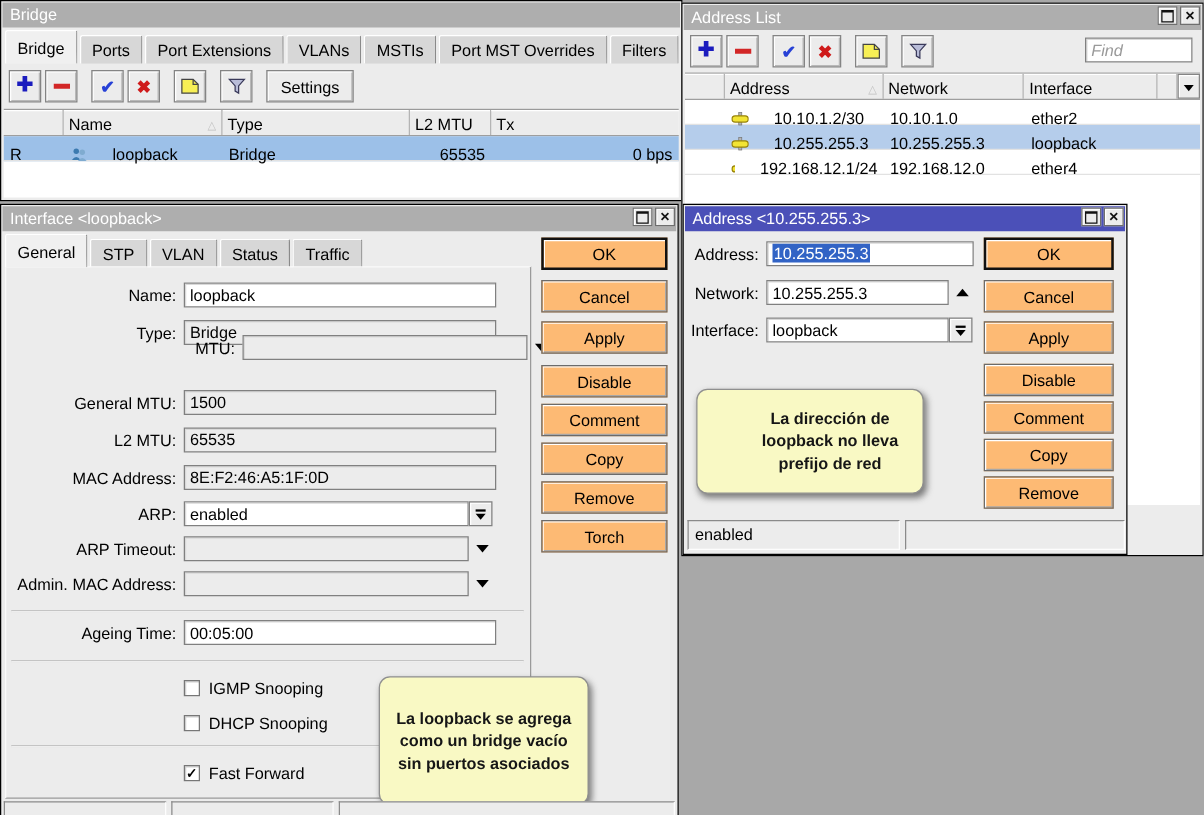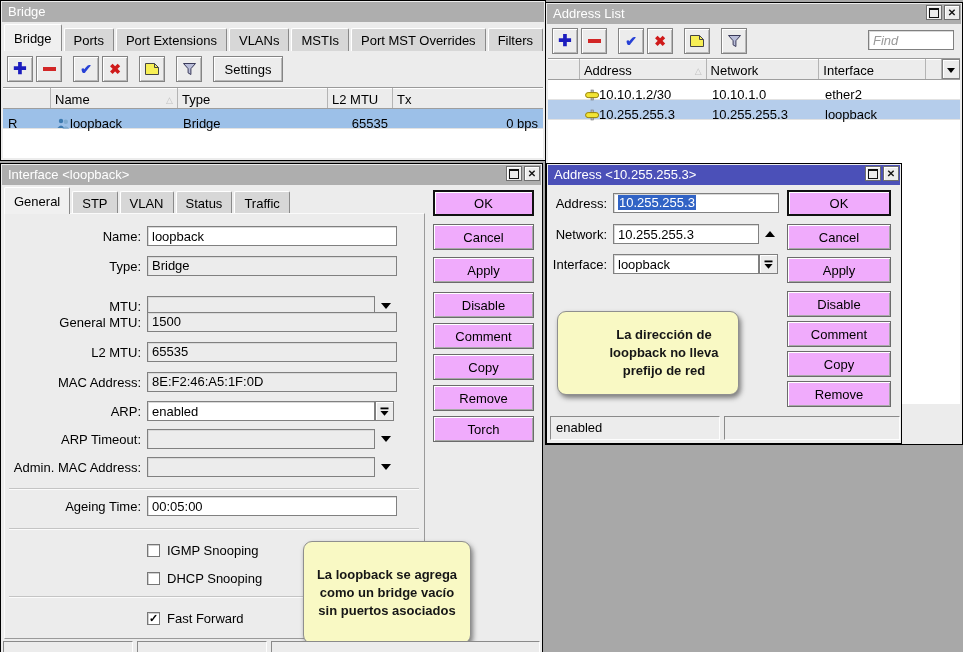--- a/index.html
+++ b/index.html
@@ -29,34 +29,34 @@
   .ic-check{color:#2741d6;font-size:14px;font-weight:bold;line-height:1;}
   .ic-cross{color:#cf1a1a;font-size:14px;font-weight:bold;line-height:1;}
   .grid{position:absolute;left:2px;right:2px;background:#fff;border-top:1px solid #9a9a9a;}
   .ghead{display:flex;height:20px;background:#ececec;border-bottom:1px solid #9e9e9e;}
   .gh{box-sizing:border-box;border-right:1px solid #b4b4b4;padding:3px 4px 0 4px;white-space:nowrap;overflow:hidden;
     box-shadow:inset 0 1px 0 #fff;display:flex;align-items:center;gap:4px;}
   .sort{color:#c2c2c2;font-size:9px;margin-left:auto;}
   .grow{display:flex;height:19px;border-bottom:1px solid #e2e2e2;align-items:center;background:#fff;}
   .grow.sel-bridge{background:#9cc0e8;}
   .grow.sel-addr{background:#b5cdeb;}
-  .gc{box-sizing:border-box;padding:0 5px;white-space:nowrap;overflow:hidden;display:flex;align-items:center;gap:0;height:100%;margin-top:10px;}
+  .gc{box-sizing:border-box;padding:0 5px;white-space:nowrap;overflow:hidden;display:flex;align-items:center;gap:20px;height:100%;margin-top:10px;}
   .num{justify-content:flex-end;}
   .tbox{box-sizing:border-box;height:20px;background:#fff;border:1px solid #808080;
     box-shadow:inset 1px 1px 0 #d9d9d9;font-size:13px;font-family:inherit;padding:1px 4px;color:#000;}
   .tbox.ro{background:#ececec;}
   input.tbox::placeholder{font-style:italic;color:#9a9a9a;}
   .flabel{display:inline-block;width:140px;text-align:right;margin-right:6px;white-space:nowrap;}
   .frow{position:absolute;left:0;display:flex;align-items:center;height:20px;}
   .tri-down{width:0;height:0;border-left:5px solid transparent;border-right:5px solid transparent;border-top:6px solid #000;margin-left:6px;}
   .tri-up{width:0;height:0;border-left:5px solid transparent;border-right:5px solid transparent;border-bottom:6px solid #000;margin-left:6px;}
   .combobtn{width:19px;height:20px;background:#ececec;border:1px solid #808080;box-shadow:inset 1px 1px 0 #fff;
     display:flex;align-items:center;justify-content:center;padding:0;box-sizing:border-box;}
   .hsep{position:absolute;height:1px;background:#c4c4c4;border-bottom:1px solid #fbfbfb;}
-  .btn{position:absolute;width:101px;height:26px;background:#f0abfc;border:1px solid #6b6b6b;
+  .btn{position:absolute;width:101px;height:26px;background:#fdba74;border:1px solid #6b6b6b;
     box-shadow:inset 1px 1px 0 #fff,inset -1px -1px 0 #a8a8a8;font-size:13px;font-family:inherit;text-align:center;}
   .btn.default{border:2px solid #111;box-shadow:inset 1px 1px 0 #fff;}
   .checkbox{width:13px;height:13px;background:#fff;border:1px solid #777;box-shadow:inset 1px 1px 0 #cfcfcf;
     display:inline-flex;align-items:center;justify-content:center;font-size:11px;font-weight:bold;color:#000;margin-right:7px;box-sizing:border-box;}
   .note{position:absolute;background:#f9f9c4;border:1px solid #8f8f8f;border-radius:9px;
     box-shadow:2px 3px 5px rgba(50,50,50,.6);font-weight:bold;text-align:center;
     display:flex;align-items:center;justify-content:center;padding:8px 10px;box-sizing:border-box;line-height:18px;color:#161616;}
   .statusbar{position:absolute;display:flex;gap:4px;}
   .scell{height:24px;background:#ececec;border:1px solid;border-color:#8a8a8a #fdfdfd #fdfdfd #8a8a8a;
     box-sizing:border-box;padding:3px 5px;}
@@ -238,20 +238,37 @@
       </div>
       <div class="gc" style="width:113px;">
           <span>10.255.255.3</span>
         </div>
       <div class="gc" style="width:107px;">
           <span>loopback</span>
         </div>
       <div class="gc" style="flex:1;"></div>
     </div>
 
+    <div class="grow">
+      <div class="gc" style="width:32px;"></div>
+      <div class="gc" style="width:127px;">
+        <svg width="14" height="12">
+            <rect x="6" y="1" width="2.4" height="10" fill="#b5b5b5" stroke="#787878" stroke-width="0.6"></rect>
+            <rect x="0.6" y="3.6" width="13" height="5" rx="2.5" fill="#f2e434" stroke="#97820a" stroke-width="1"></rect>
+          </svg>
+        <span>192.168.12.1/24</span>
+      </div>
+      <div class="gc" style="width:113px;">
+          <span>192.168.12.0</span>
+        </div>
+      <div class="gc" style="width:107px;">
+          <span>ether4</span>
+        </div>
+      <div class="gc" style="flex:1;"></div>
+    </div>
   </div>
 </div>
 
 <div class="win" style="left:0;top:163px;width:543px;height:500px;z-index:3;">
   <div class="titlebar inactive">
     <span>Interface &lt;loopback&gt;</span>
   </div>
   <div class="wbtns">
     <button class="wbtn">
         <span class="maxbox"></span>
@@ -270,21 +287,21 @@
   <div class="tabpanel" style="left:3px;top:49px;width:419px;height:424px;"></div>
 
   <div class="frow" style="top:62px;">
     <span class="flabel">Name:</span>
     <input class="tbox" style="width: 250px;" value="loopback">
   </div>
   <div class="frow" style="top:92px;">
     <span class="flabel">Type:</span>
     <div class="tbox ro" style="width:250px;">Bridge</div>
   </div>
-  <div class="frow" style="top:132px;">
+  <div class="frow" style="top:104px;padding-left:47px;">
     <span class="flabel">MTU:</span>
     <div class="tbox ro" style="width:228px;"></div>
     <span class="tri-down"></span>
   </div>
   <div class="frow" style="top:148px;">
     <span class="flabel">General MTU:</span>
     <div class="tbox ro" style="width:250px;">1500</div>
   </div>
   <div class="frow" style="top:178px;">
     <span class="flabel">L2 MTU:</span>

